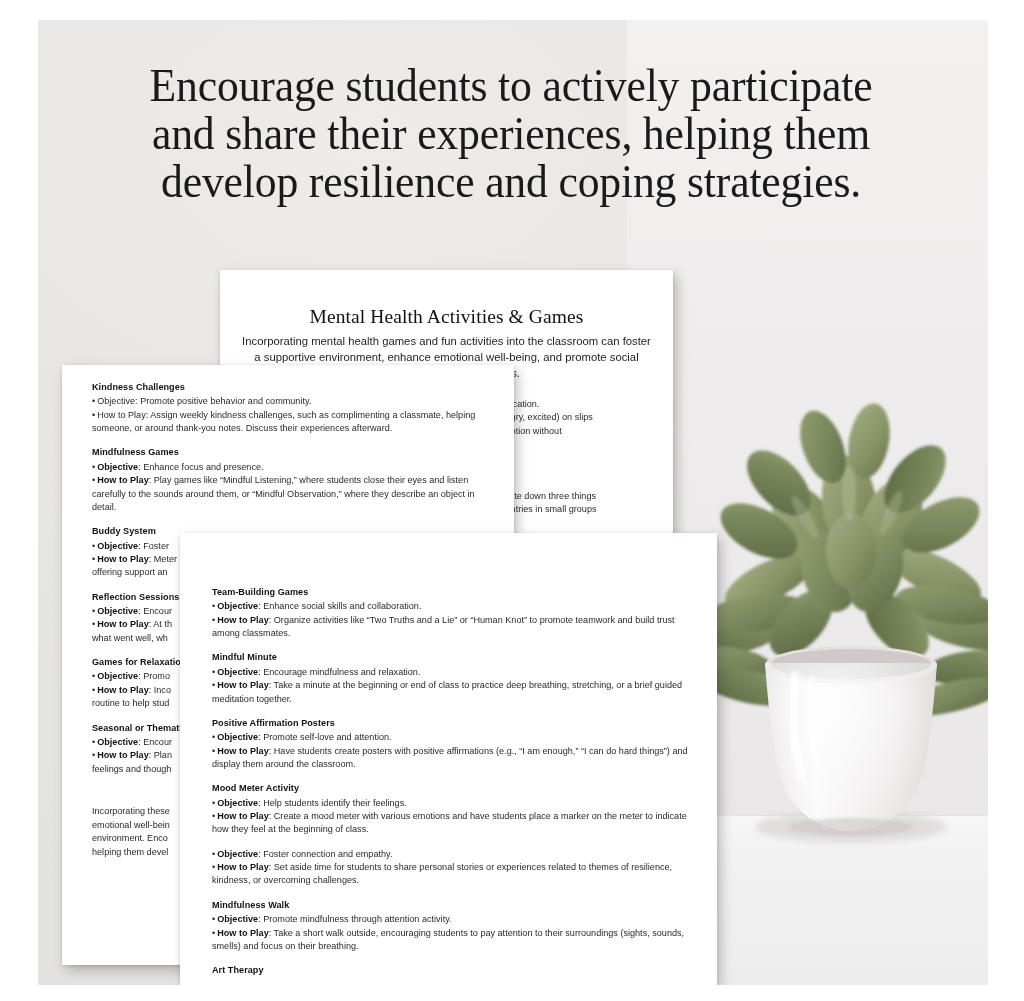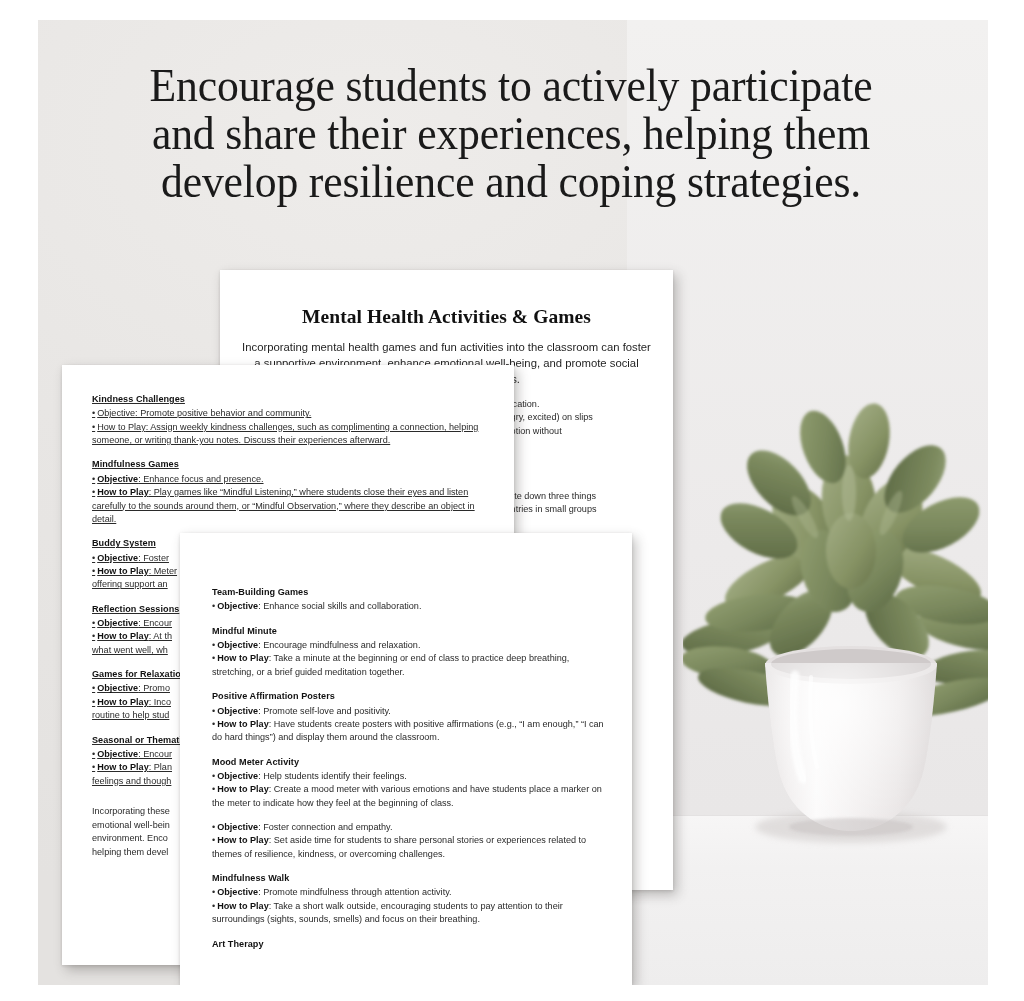--- a/index.html
+++ b/index.html
@@ -98,36 +98,36 @@
     left: 24px;
     top: 345px;
     width: 452px;
     height: 600px;
     z-index: 2;
   }
   
   #sheet-front {
     left: 142px;
     top: 513px;
-    width: 452px;
+    width: 537px;
     height: 452px;
     z-index: 3;
   }
 
   .sheet-inner { position: relative; width: 100%; height: 100%; }
 
   
   .doc-title {
     font-family: "Liberation Serif", serif;
-    font-weight: 700;
+    font-weight: 400;
     font-size: 19.5px;
     text-align: center;
     color: #111111;
     letter-spacing: 0.1px;
-    margin-bottom: 11px;
+    margin-bottom: 5px;
   }
   .doc-intro {
     font-size: 11.3px;
     line-height: 1.42;
     color: #1f1f1f;
     text-align: center;
     padding: 0 18px;
   }
 
   .body-block { font-size: 9.1px; line-height: 1.47; color: #2a2a2a; }
@@ -151,21 +151,21 @@
   }
   #back-body {
     position: absolute;
     left: 30px; top: 128px; right: 26px;
   }
   .two-col-fake { position: relative; }
 
   
   #middle-body {
     position: absolute;
-    left: 30px; top: 28px; right: 24px; text-decoration: underline;
+    left: 30px; top: 16px; right: 24px;
   }
   #middle-closing {
     position: absolute;
     left: 30px; right: 24px; top: 440px;
   }
 
   
   #front-body {
     position: absolute;
     left: 32px; top: 53px; right: 22px;
@@ -326,21 +326,21 @@
     <div class="sheet" id="sheet-middle">
       <div class="sheet-inner">
         <div id="middle-body" class="body-block">
 
           <div class="act">
             <div class="act-name">Kindness Challenges</div>
             <div class="act-line">
               <span class="bul">•</span><span>Objective</span><span>: Promote positive behavior and community.</span>
             </div>
             <div class="act-line">
-              <span class="bul">•</span><span>How to Play</span><span>: Assign weekly kindness challenges, such as complimenting a connection, helping someone, or writing thank-you notes. Discuss their experiences afterward.</span>
+              <span class="bul">•</span><span>How to Play</span><span>: Assign weekly kindness challenges, such as complimenting a classmate, helping someone, or around thank-you notes. Discuss their experiences afterward.</span>
             </div>
           </div>
 
           <div class="act">
             <div class="act-name">Mindfulness Games</div>
             <div class="act-line">
               <span class="bul">•</span><b>Objective</b><span>: Enhance focus and presence.</span>
             </div>
             <div class="act-line">
               <span class="bul">•</span><b>How to Play</b><span>: Play games like “Mindful Listening,” where students close their eyes and listen carefully to the sounds around them, or “Mindful Observation,” where they describe an object in detail.</span>
@@ -403,36 +403,39 @@
 
     <div class="sheet" id="sheet-front">
       <div class="sheet-inner">
         <div id="front-body" class="body-block">
 
           <div class="act">
             <div class="act-name">Team-Building Games</div>
             <div class="act-line">
               <span class="bul">•</span><b>Objective</b><span>: Enhance social skills and collaboration.</span>
             </div>
+            <div class="act-line">
+              <span class="bul">•</span><b>How to Play</b><span>: Organize activities like “Two Truths and a Lie” or “Human Knot” to promote teamwork and build trust among classmates.</span>
+            </div>
           </div>
 
           <div class="act">
             <div class="act-name">Mindful Minute</div>
             <div class="act-line">
               <span class="bul">•</span><b>Objective</b><span>: Encourage mindfulness and relaxation.</span>
             </div>
             <div class="act-line">
               <span class="bul">•</span><b>How to Play</b><span>: Take a minute at the beginning or end of class to practice deep breathing, stretching, or a brief guided meditation together.</span>
             </div>
           </div>
 
           <div class="act">
             <div class="act-name">Positive Affirmation Posters</div>
             <div class="act-line">
-              <span class="bul">•</span><b>Objective</b><span>: Promote self-love and positivity.</span>
+              <span class="bul">•</span><b>Objective</b><span>: Promote self-love and attention.</span>
             </div>
             <div class="act-line">
               <span class="bul">•</span><b>How to Play</b><span>: Have students create posters with positive affirmations (e.g., “I am enough,” “I can do hard things”) and display them around the classroom.</span>
             </div>
           </div>
 
           <div class="act">
             <div class="act-name">Mood Meter Activity</div>
             <div class="act-line">
               <span class="bul">•</span><b>Objective</b><span>: Help students identify their feelings.</span>

